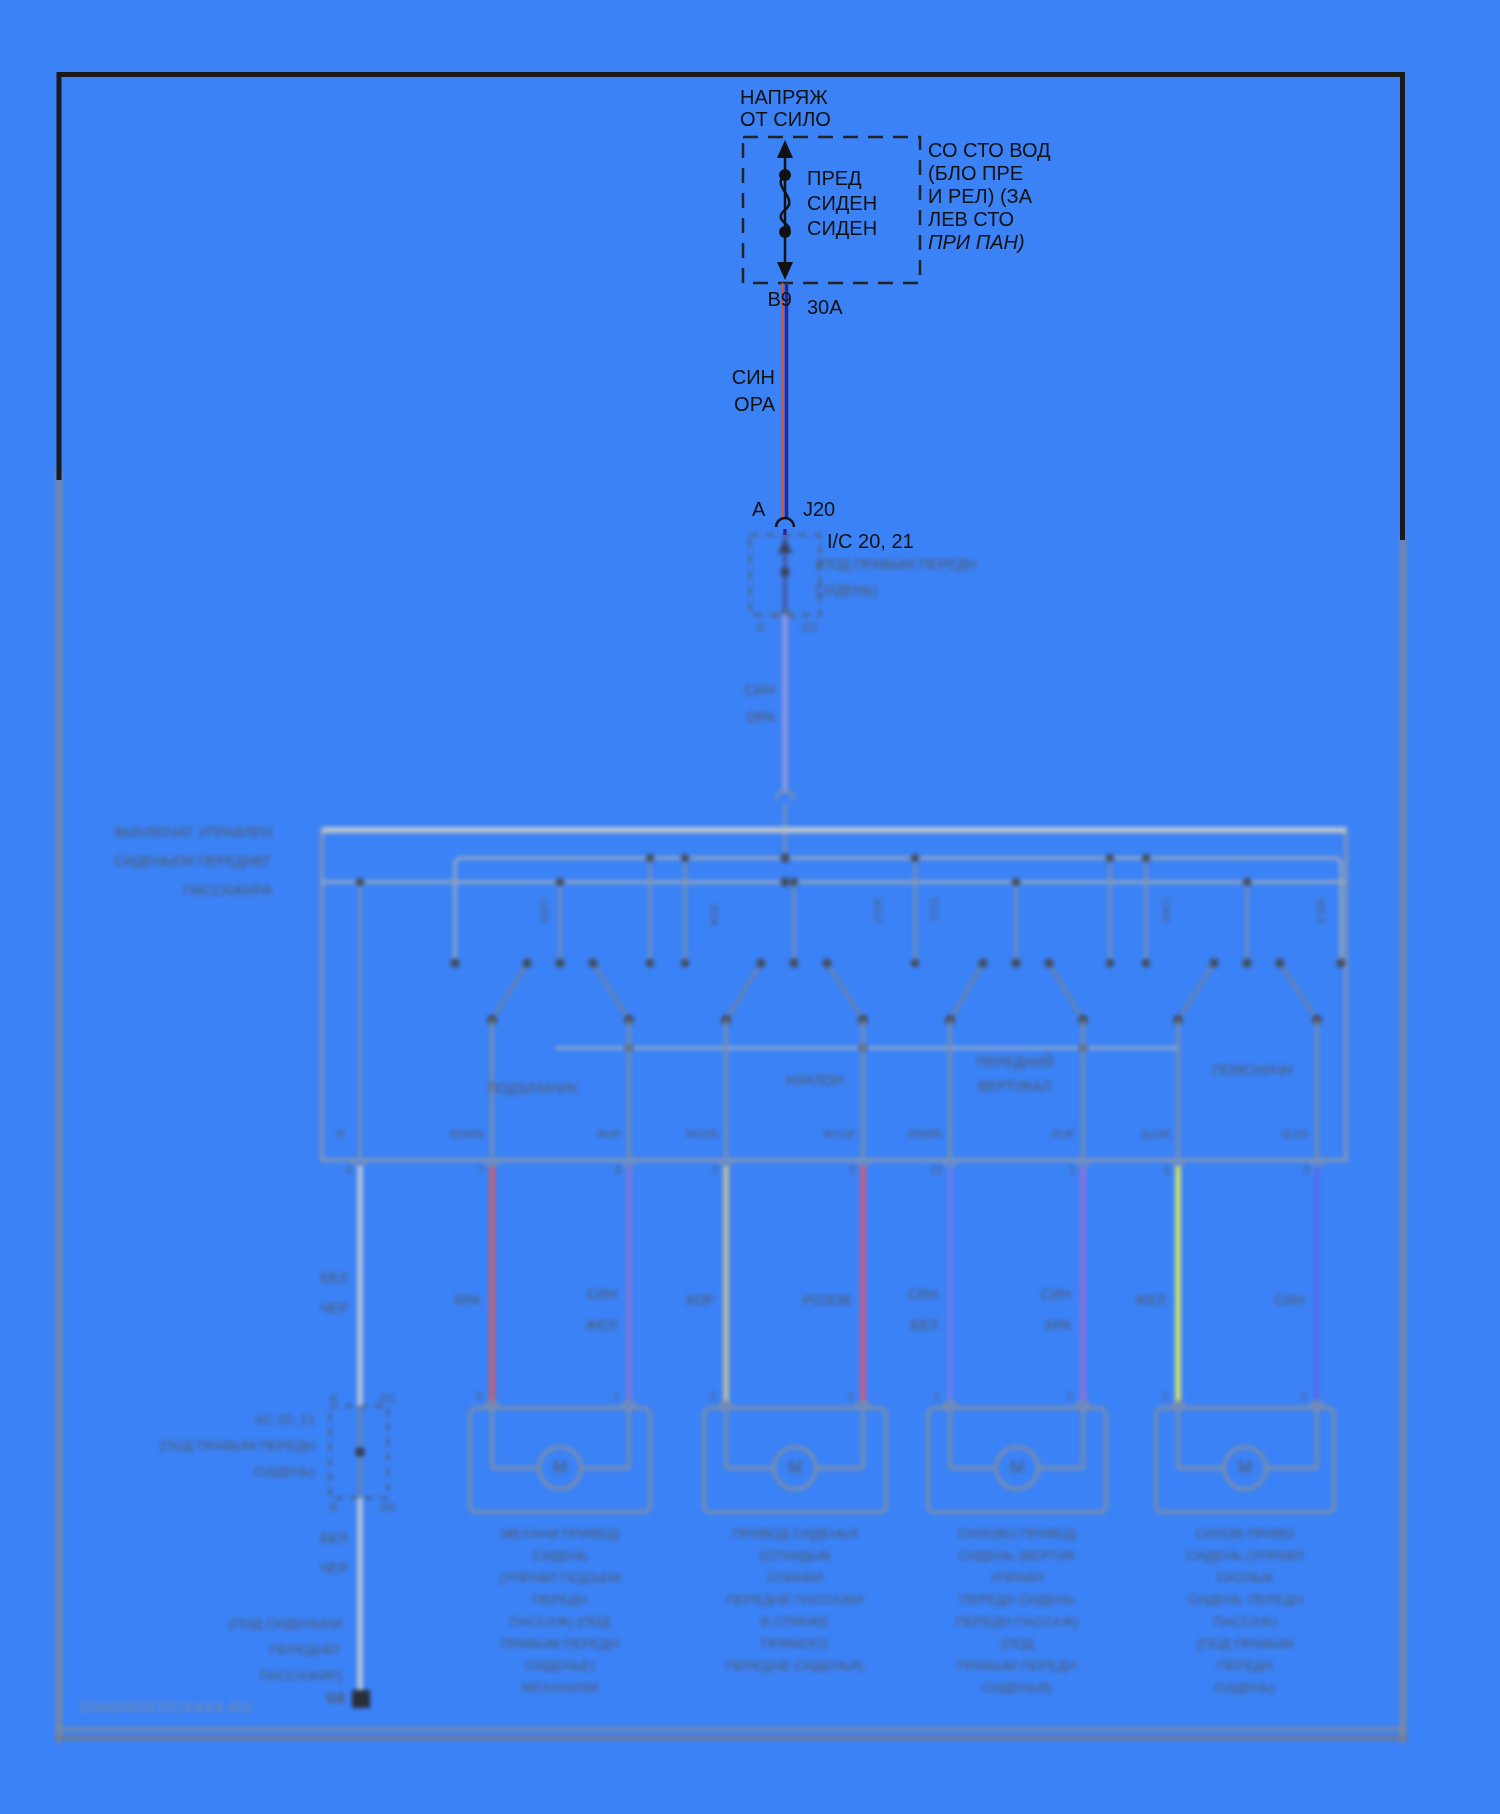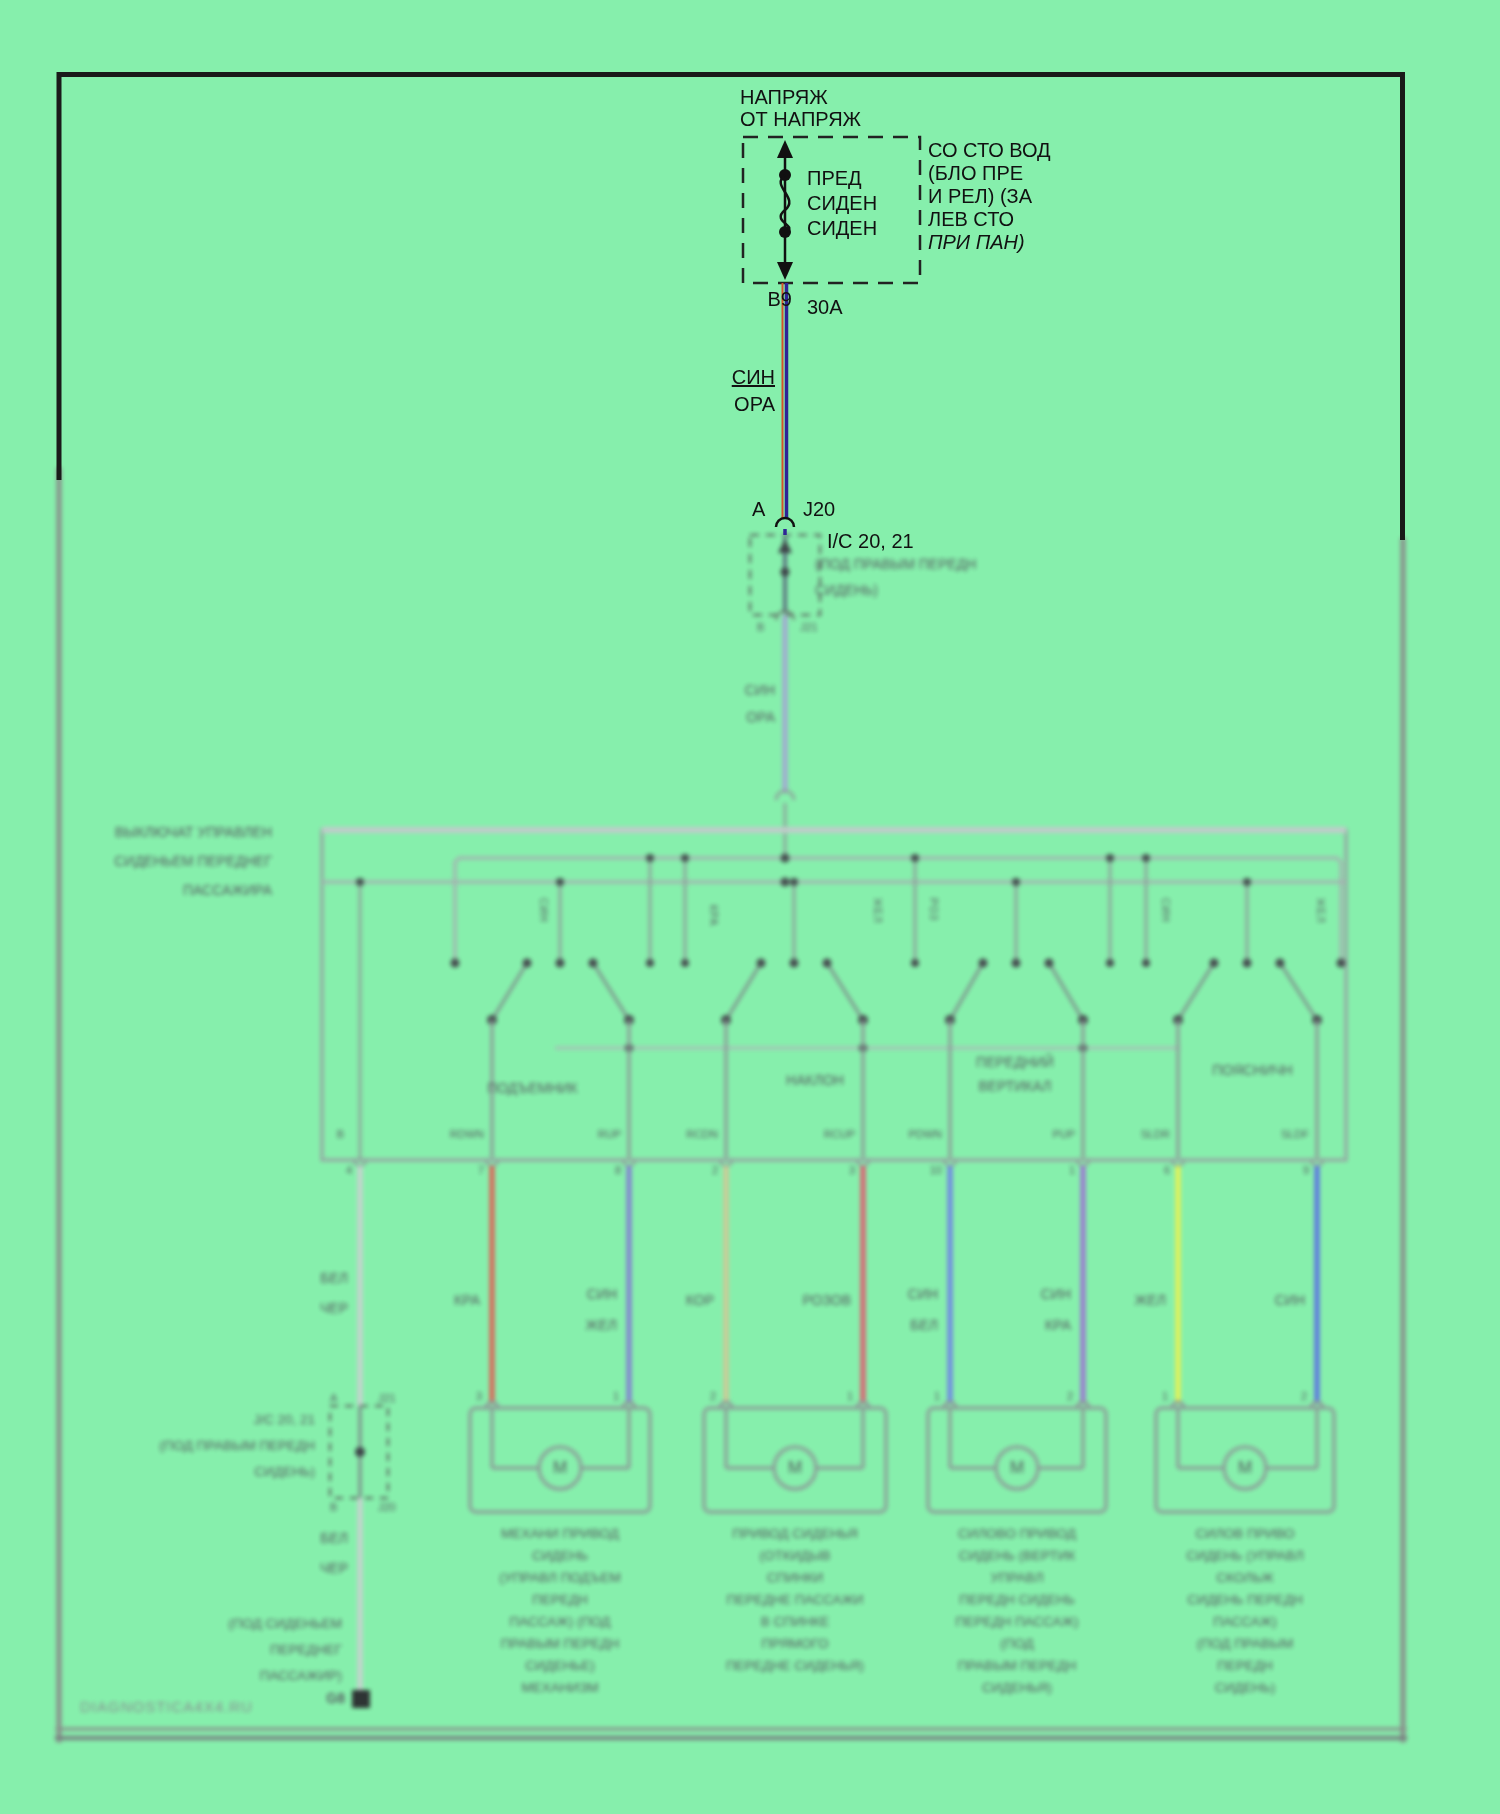--- a/index.html
+++ b/index.html
@@ -1,16 +1,16 @@
 <!DOCTYPE html>
 <html><head>
 <meta charset="utf-8">
 <style>
   html,body{margin:0;padding:0;background:#fff;}
-  .page{position:relative;width:1500px;height:1814px;background:#86efac;overflow:hidden;
+  .page{position:relative;width:1500px;height:1814px;background:#3b82f6;overflow:hidden;
         font-family:"Liberation Sans",sans-serif;}
   .t{position:absolute;white-space:pre;color:#111;font-family:"Liberation Sans",sans-serif;}
   .crisp-layer{position:absolute;left:0;top:0;width:1500px;height:1814px;z-index:3;pointer-events:none;}
   .blurwrap{position:absolute;left:0;top:0;width:1500px;height:1814px;z-index:1;
             filter:blur(2.3px);opacity:.95;}
   .bt{color:#55575e;}
   .rot{writing-mode:vertical-rl;letter-spacing:1px;}
   svg{position:absolute;left:0;top:0;}
 </style>
 </head>
@@ -366,35 +366,35 @@
       <g>
         <line x1="782.5" y1="283" x2="782.5" y2="519" stroke-width="2" style="stroke: rgb(212, 85, 42);"></line>
         <line x1="786.5" y1="283" x2="786.5" y2="519" stroke-width="3.5" style="stroke: rgb(47, 36, 150);"></line>
       </g>
 
       <path d="M776,527 a9,9 0 0 1 18,0" fill="none" stroke="#111" stroke-width="2.5"></path>
       <line x1="785" y1="529" x2="785" y2="535" stroke="#2f2496" stroke-width="3.5"></line>
     </svg>
 
     <div class="t" style="left:740px;top:86px;font-size:20px;">НАПРЯЖ</div>
-    <div class="t" style="left:740px;top:108px;font-size:20px;">ОТ НАПРЯЖ</div>
+    <div class="t" style="left:740px;top:108px;font-size:20px;">ОТ СИЛО</div>
 
     <div class="t" style="left:807px;top:167px;font-size:20px;">ПРЕД</div>
     <div class="t" style="left:807px;top:192px;font-size:20px;">СИДЕН</div>
     <div class="t" style="left:807px;top:217px;font-size:20px;">СИДЕН</div>
     <div class="t" style="left:807px;top:250px;font-size:20px;margin-top:46px;">30А</div>
 
     <div class="t" style="left:928px;top:139px;font-size:20px;">СО СТО ВОД</div>
     <div class="t" style="left:928px;top:162px;font-size:20px;">(БЛО ПРЕ</div>
     <div class="t" style="left:928px;top:185px;font-size:20px;">И РЕЛ) (ЗА</div>
     <div class="t" style="left:928px;top:208px;font-size:20px;">ЛЕВ СТО</div>
     <div class="t" style="left:928px;top:231px;font-size:20px;font-style:italic;">ПРИ ПАН)</div>
 
     <div class="t" style="left:734px;top:288px;width:58px;text-align:right;font-size:20px;">B9</div>
 
-    <div class="t" style="left:695px;top:366px;width:80px;text-align:right;font-size:20px;text-decoration:underline;">СИН</div>
+    <div class="t" style="left:695px;top:366px;width:80px;text-align:right;font-size:20px;">СИН</div>
     <div class="t" style="left:695px;top:393px;width:80px;text-align:right;font-size:20px;">ОРА</div>
 
     <div class="t" style="left:752px;top:498px;font-size:20px;">A</div>
     <div class="t" style="left:803px;top:498px;font-size:20px;">J20</div>
     <div class="t" style="left:827px;top:530px;font-size:20px;">I/C 20, 21</div>
   </div>
 </div>
 
 </body></html>

